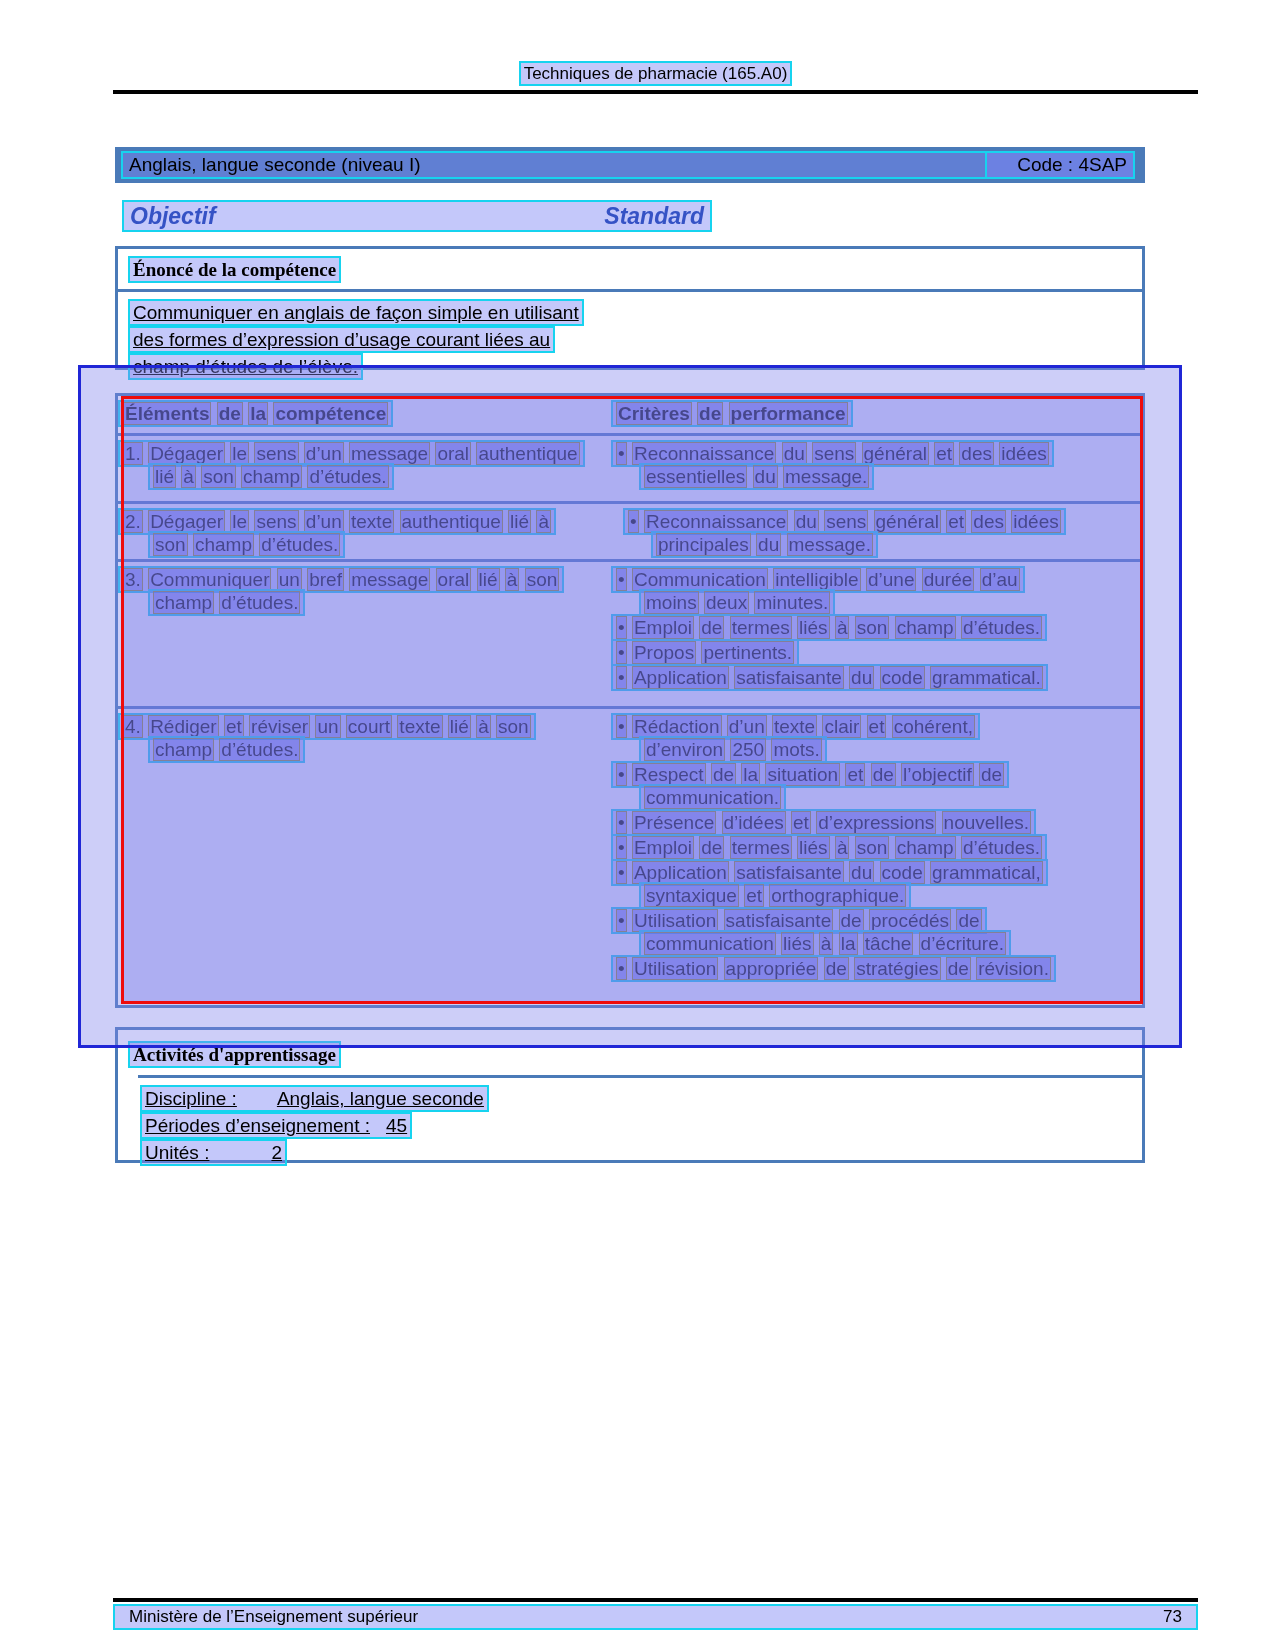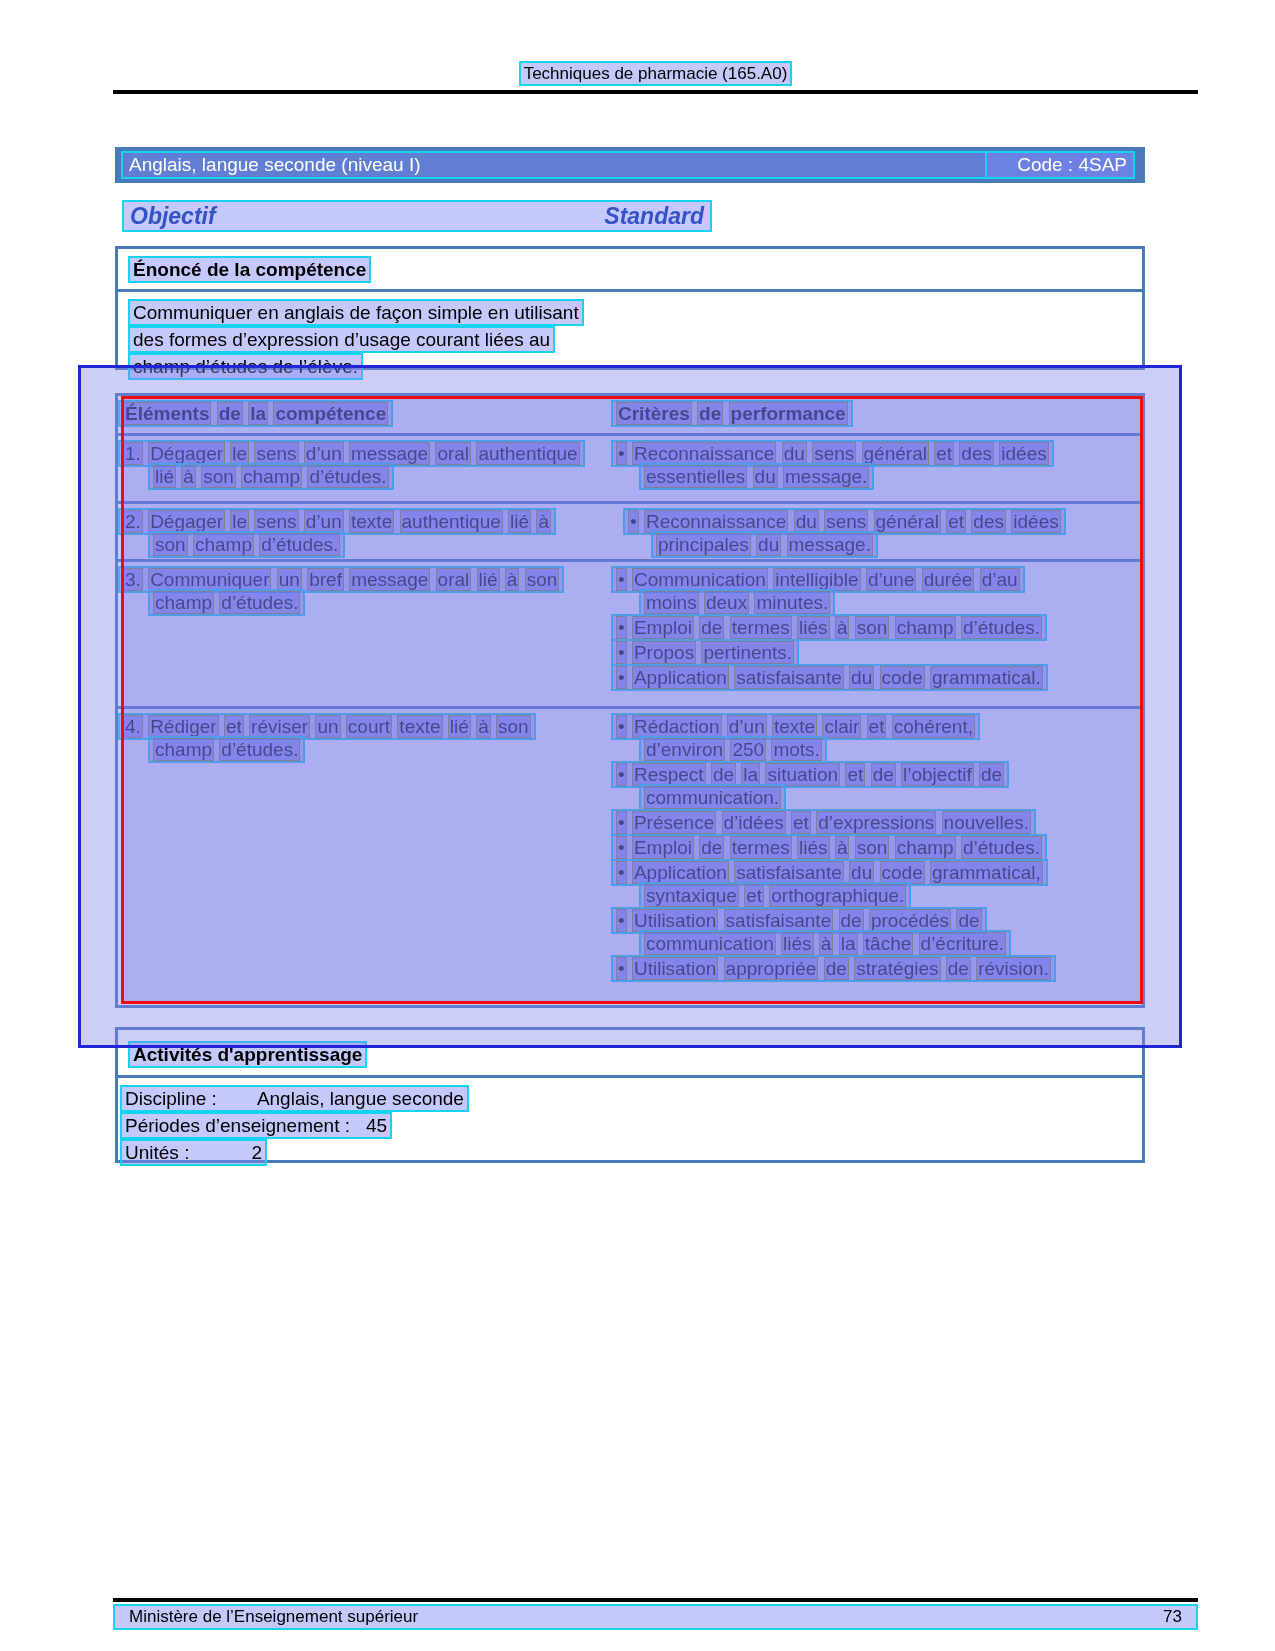--- a/index.html
+++ b/index.html
@@ -47,35 +47,35 @@
     border:3px solid var(--red);
     z-index:7;
   }
   
   .doc-header{position:absolute;left:113px;top:64px;width:1085px;font-size:17px;text-align:center;}
   .rule{position:absolute;left:113px;width:1085px;height:4px;background:#000;}
   .rule-top{top:90px;}
   .rule-bottom{top:1598px;}
   .titlebar{
     position:absolute;left:115px;top:147px;width:1030px;height:36px;
-    background:var(--steel);color:#ffffff;font-size:19px;
+    background:var(--steel);color:#000000;font-size:19px;
   }
   .titlebar .titlebox{position:absolute;left:6px;right:10px;top:4px;bottom:4px;padding:0 6px;}
   .titlebar .codebox{position:absolute;right:10px;top:4px;bottom:4px;width:150px;justify-content:flex-end;padding:0 6px;}
   .objrow{position:absolute;left:122px;top:200px;width:590px;}
   .objrow .hl-block{height:32px;justify-content:space-between;padding:0 6px;
     font-size:23px;font-weight:bold;font-style:italic;color:var(--headblue);}
   .box{position:absolute;left:115px;width:1030px;border:3px solid var(--steel);background:#fff;font-size:19px;}
-  .box-head{padding:10px 10px 8px;font-weight:bold;}
-  .box-body{border-top:3px solid var(--steel);padding:7px 10px;}
+  .box-head{padding:10px 10px 8px;font-weight:bold;font-family:Liberation Serif, serif;}
+  .box-body{border-top:3px solid var(--steel);padding:7px 10px;text-decoration:underline;}
   .enonce{top:246px;height:124px;}
   .enonce .box-body p{max-width:478px;line-height:27px;}
   .activites{top:1027px;height:136px;}
   .activites .box-head{padding:14px 10px 9px;}
-  .activites .box-body{padding:7px 2px 0;}
+  .activites .box-body{padding:7px 2px 0;margin-left:20px;}
   .field{line-height:27px;white-space:nowrap;}
   .gap{display:inline-block;height:1px;}
   .gap-1{width:40px;}
   .gap-2{width:16px;}
   .gap-3{width:62px;}
   
   .ctable{top:393px;height:615px;font-size:19px;}
   .thead{display:flex;height:37px;padding-top:7px;font-weight:bold;}
   .col1{width:490px;flex:none;}
   .col2{flex:1;padding-left:3px;}

